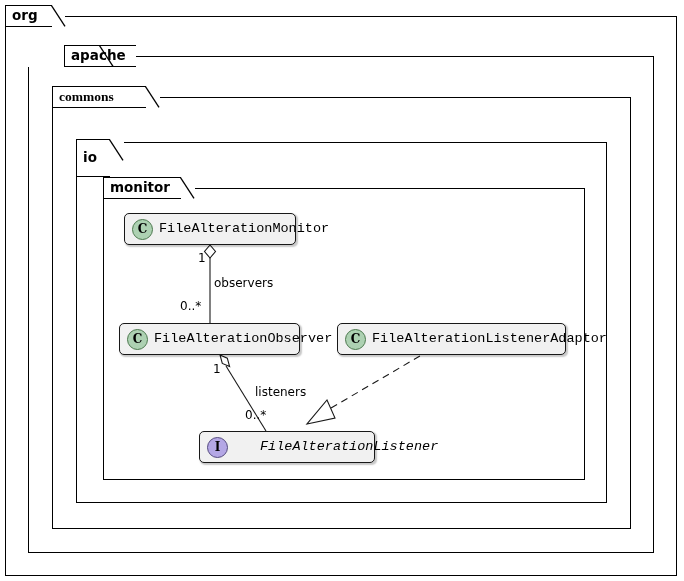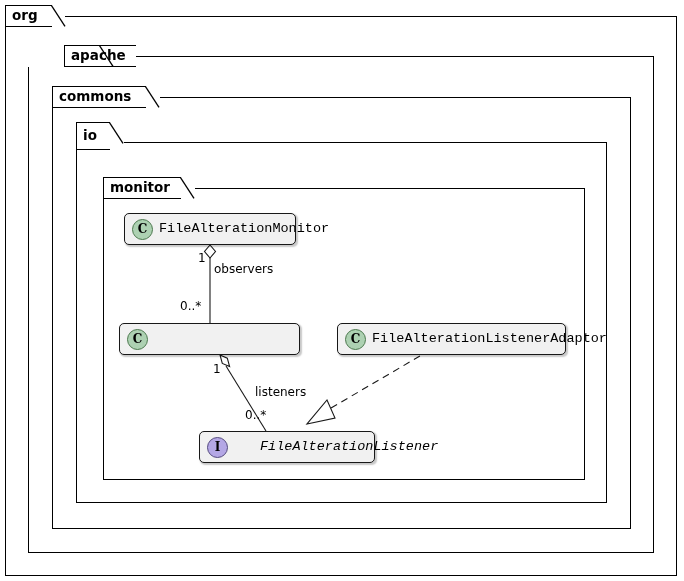--- a/index.html
+++ b/index.html
@@ -139,30 +139,30 @@
     <div class="pkg-tab-body" style="width:72px;margin-left:36px;">
       <span class="pkg-tab-label">apache</span>
     </div>
     <svg class="pkg-tab-slant" width="16" height="22" style="left:71px;">
       <line x1="0.5" y1="0.65" x2="14" y2="21.4" stroke="#000000" stroke-width="1.3"></line>
     </svg>
   </div>
 
   <div class="pkg" style="left:52px; top:97px; width:579px; height:432px;"></div>
   <div class="pkg-tab" style="left:52px; top:86px; width:108px; height:22px;">
-    <div class="pkg-tab-body" style="width:94px;">
+    <div class="pkg-tab-body" style="width:94px;font-family:Liberation Serif, serif;">
       <span class="pkg-tab-label">commons</span>
     </div>
     <svg class="pkg-tab-slant" width="16" height="22" style="left:93px;">
       <line x1="0.5" y1="0.65" x2="14" y2="21.4" stroke="#000000" stroke-width="1.3"></line>
     </svg>
   </div>
 
   <div class="pkg" style="left:76px; top:142px; width:531px; height:361px;"></div>
-  <div class="pkg-tab" style="left:76px; top:122px; width:48px; height:28px;">
+  <div class="pkg-tab" style="left:76px; top:139px; width:48px; height:38px;">
     <div class="pkg-tab-body" style="width:34px;">
       <span class="pkg-tab-label">io</span>
     </div>
     <svg class="pkg-tab-slant" width="16" height="22" style="left:33px;">
       <line x1="0.5" y1="0.65" x2="14" y2="21.4" stroke="#000000" stroke-width="1.3"></line>
     </svg>
   </div>
 
   <div class="pkg" style="left:103px; top:188px; width:482px; height:292px;"></div>
   <div class="pkg-tab" style="left:103px; top:177px; width:92px; height:22px;">
@@ -186,34 +186,35 @@
       <polygon points="220,355 227.3,358.2 229.6,366.6 222.3,363.4" fill="#FFFFFF" stroke="#181818" stroke-width="1.1"></polygon>
     </g>
 
     <g>
       <line x1="331" y1="408" x2="420" y2="356" stroke="#181818" stroke-width="1.1" stroke-dasharray="7,5"></line>
       <polygon points="307,424 335,418 327,400" fill="#FFFFFF" stroke="#181818" stroke-width="1.1"></polygon>
     </g>
   </svg>
 
   <span class="edge-label" style="left:198px; top:252px;">1</span>
-  <span class="edge-label" style="left:214px; top:263px;">observers</span>
+  <span class="edge-label" style="left:214px; top:277px;">observers</span>
   <span class="edge-label" style="left:180px; top:300px;">0..*</span>
 
   <span class="edge-label" style="left:213px; top:363px;">1</span>
   <span class="edge-label" style="left:255px; top:386px;">listeners</span>
   <span class="edge-label" style="left:245px; top:409px;">0..*</span>
 
   <div class="node" style="left:124px; top:213px; width:172px; height:32px;">
     <span class="badge badge-class">C</span>
     <span class="node-label">FileAlterationMonitor</span>
   </div>
 
   <div class="node" style="left:119px; top:323px; width:181px; height:32px;">
     <span class="badge badge-class">C</span>
+    <span class="node-label">FileAlterationObserver</span>
   </div>
 
   <div class="node" style="left:337px; top:323px; width:229px; height:32px;">
     <span class="badge badge-class">C</span>
     <span class="node-label">FileAlterationListenerAdaptor</span>
   </div>
 
   <div class="node" style="left:199px; top:431px; width:176px; height:32px;">
     <span class="badge badge-interface">I</span>
     <span class="node-label italic">FileAlterationListener</span>

